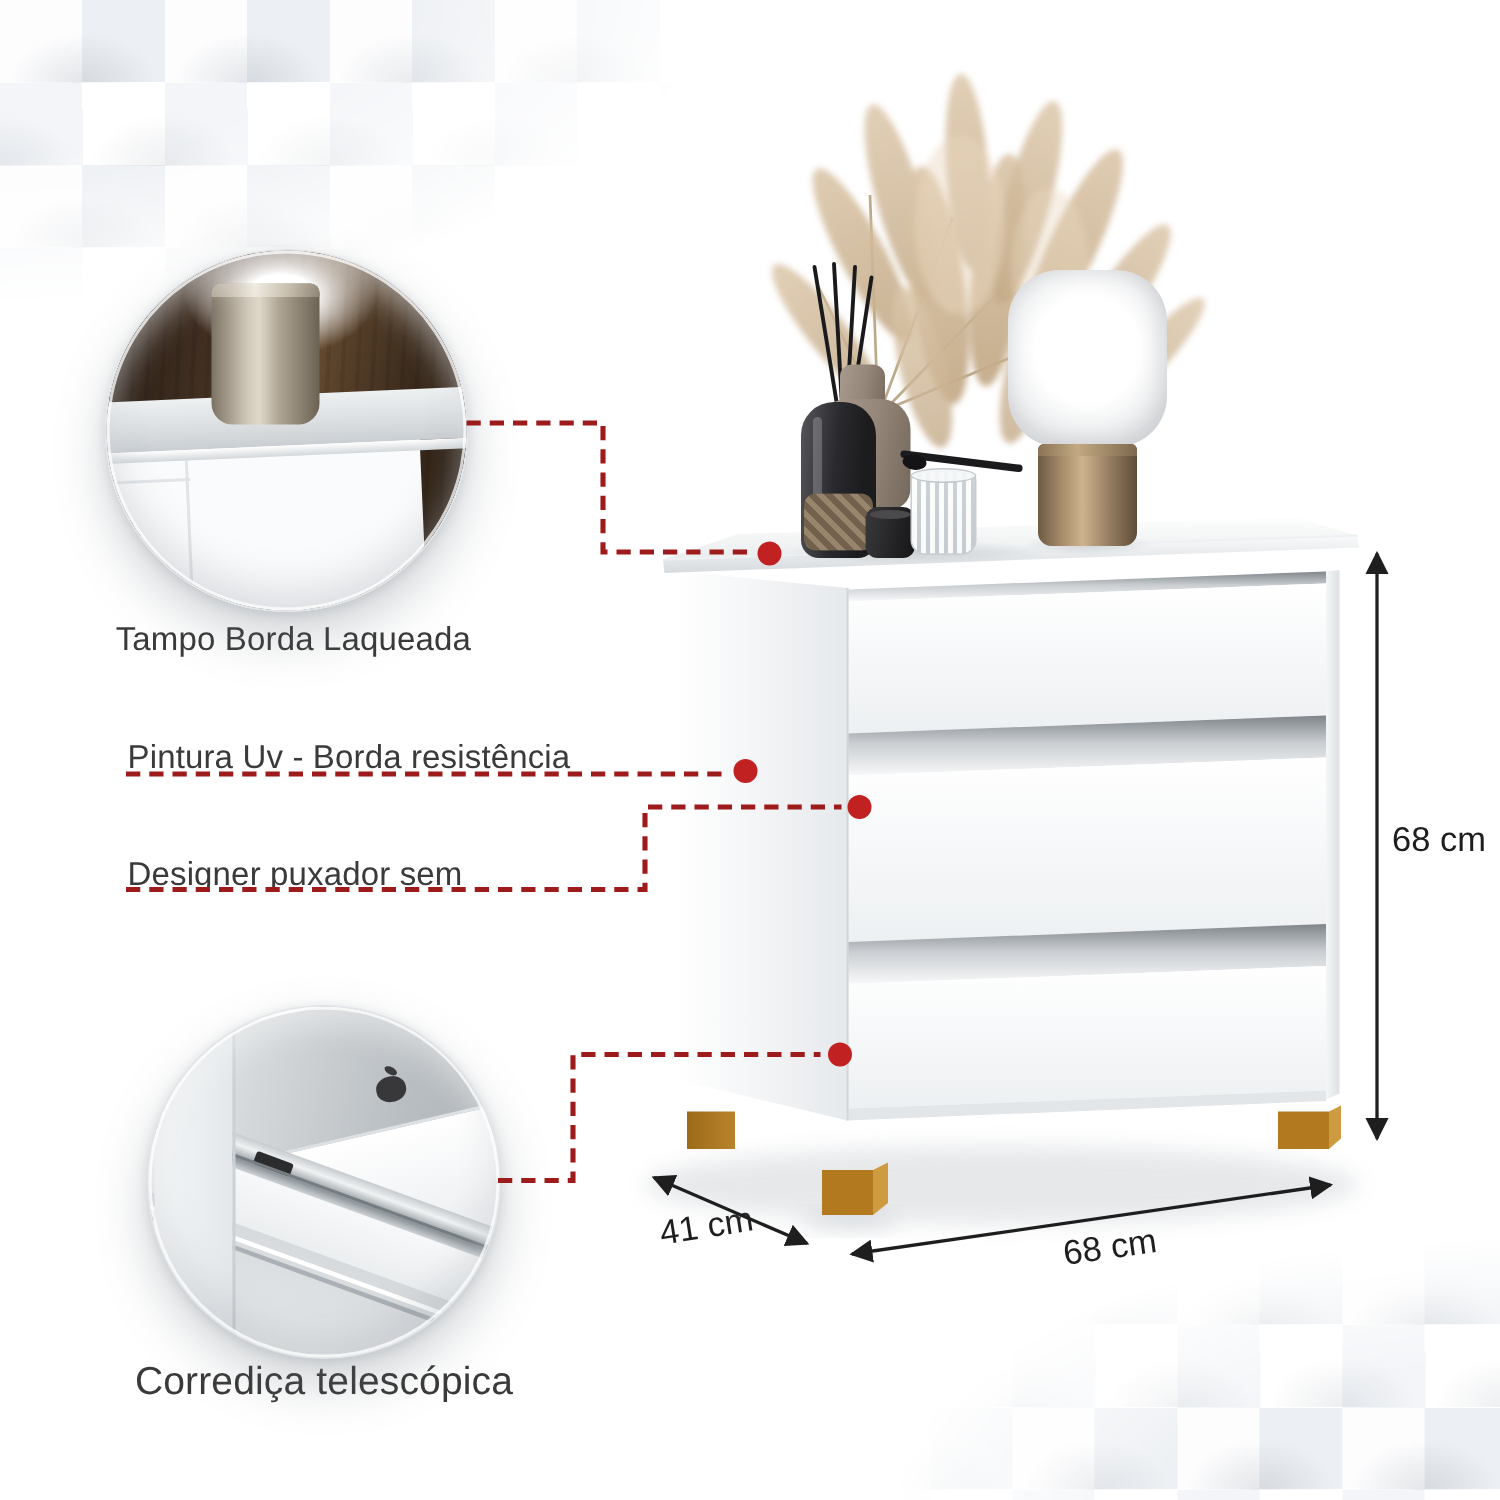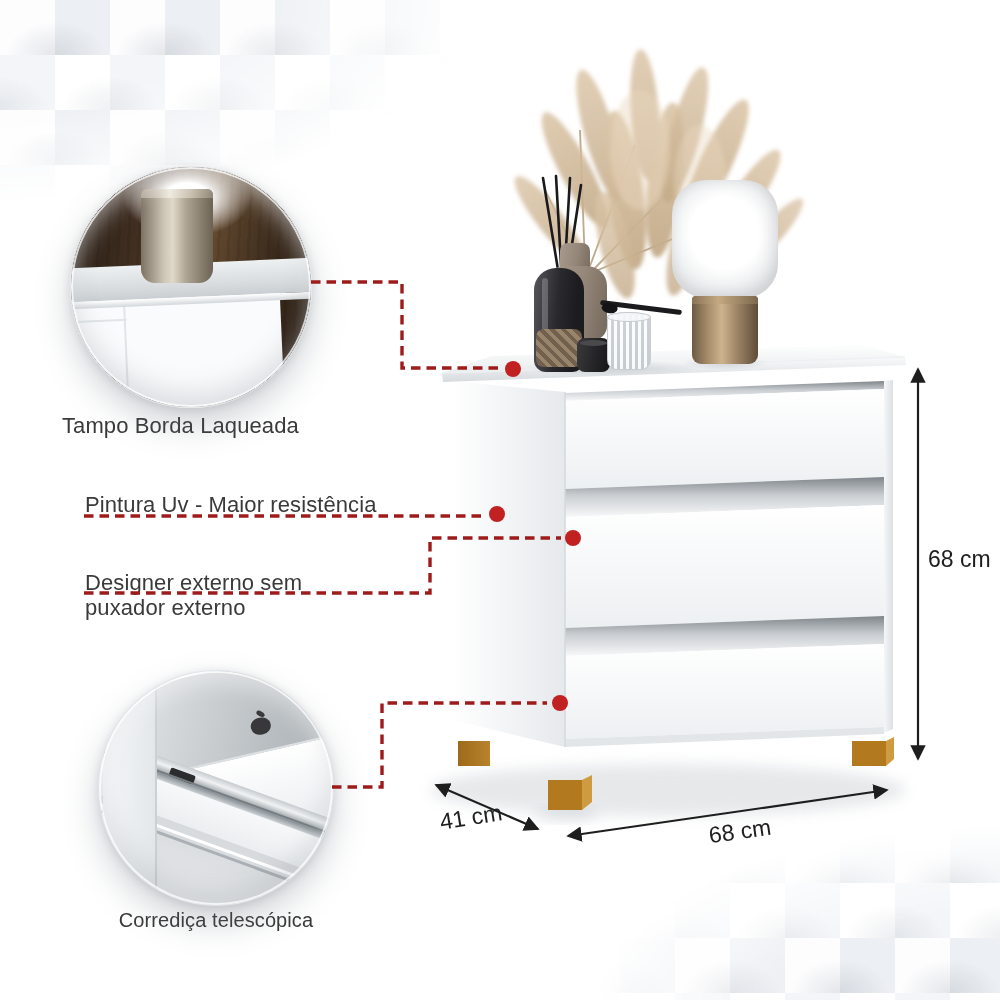--- a/index.html
+++ b/index.html
@@ -67,24 +67,24 @@
   .c2 .rail .clip{position:absolute;left:84px;top:6px;width:26px;height:9px;background:#2a2c2e;border-radius:2px;}
   .c2 .floor{position:absolute;left:-22px;top:170px;width:284px;height:92px;transform:rotate(20deg);
     background:linear-gradient(180deg,#d7dadd,#edeff0);}
   .c2 .floor:before{content:"";position:absolute;left:0;top:8px;width:100%;height:3px;background:#ffffff;}
   .c2 .floor:after{content:"";position:absolute;left:0;top:14px;width:100%;height:3px;background:#aab0b5;}
   .c2 .side-panel{position:absolute;left:4px;top:0;width:52px;height:234px;
     background:linear-gradient(90deg,#f6f8f9,#e3e7ea);border-right:2px solid #cbd0d4;}
 
   
   .feature{position:absolute;font-size:22px;line-height:25px;letter-spacing:.1px;}
-  .f-tampo{left:62px;top:413px;width:252px;text-align:left;}
+  .f-tampo{left:62px;top:413px;width:252px;text-align:right;}
   .f-pintura{left:85px;top:492px;width:400px;text-align:left;}
   .f-designer{left:85px;top:570px;width:320px;text-align:left;}
-  .f-corredica{left:88px;top:908px;width:256px;text-align:center;font-size:20px;}
+  .f-corredica{left:88px;top:908px;width:256px;text-align:center;font-size:26px;}
 
   
   .dim-label{position:absolute;font-size:23px;color:var(--dimension_line,#1e1e1e);}
   .d-height{left:928px;top:546px;}
   .d-width{left:698px;top:818px;width:84px;text-align:center;transform:rotate(-8deg);}
   .d-depth{left:434px;top:804px;width:74px;text-align:center;transform:rotate(-9deg);}
 
   
   .decor-item{position:absolute;}
   .shadow-ellipse{position:absolute;background:radial-gradient(closest-side, rgba(130,140,150,.28), rgba(130,140,150,0));border-radius:50%;}
@@ -273,25 +273,24 @@
     </div>
     <div class="floor"></div>
     <div class="side-panel"></div>
     <div class="rim"></div>
   </div>
 
   <div class="feature f-tampo">
     <div>Tampo Borda Laqueada</div>
   </div>
   <div class="feature f-pintura">
-    <div>Pintura Uv - Maior resistência</div>
+    <div>Pintura Uv - Borda resistência</div>
   </div>
   <div class="feature f-designer">
-    <div>Designer externo sem</div>
-    <div>puxador externo</div>
+    <div>Designer puxador sem</div>
   </div>
   <div class="feature f-corredica">
     <div>Corrediça telescópica</div>
   </div>
 
   <div class="dim-label d-height">68 cm</div>
   <div class="dim-label d-width">68 cm</div>
   <div class="dim-label d-depth">41 cm</div>
 
   <svg class="layer annot" viewBox="0 0 1000 1000">

